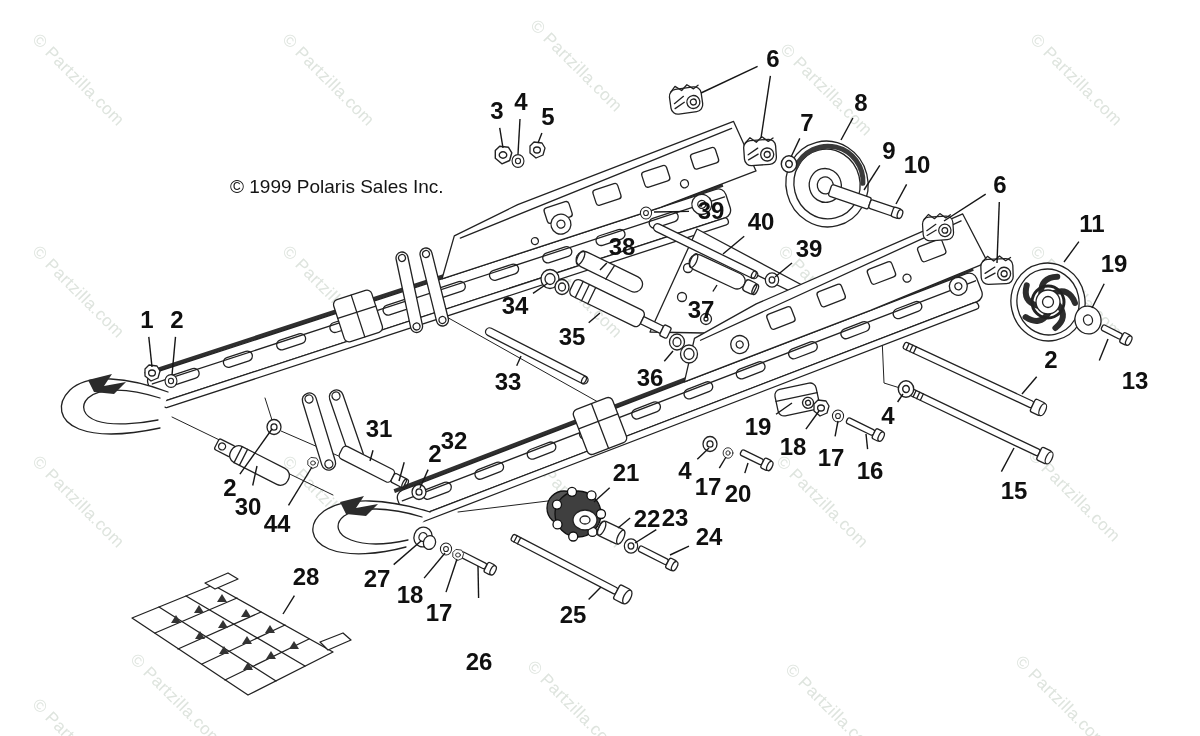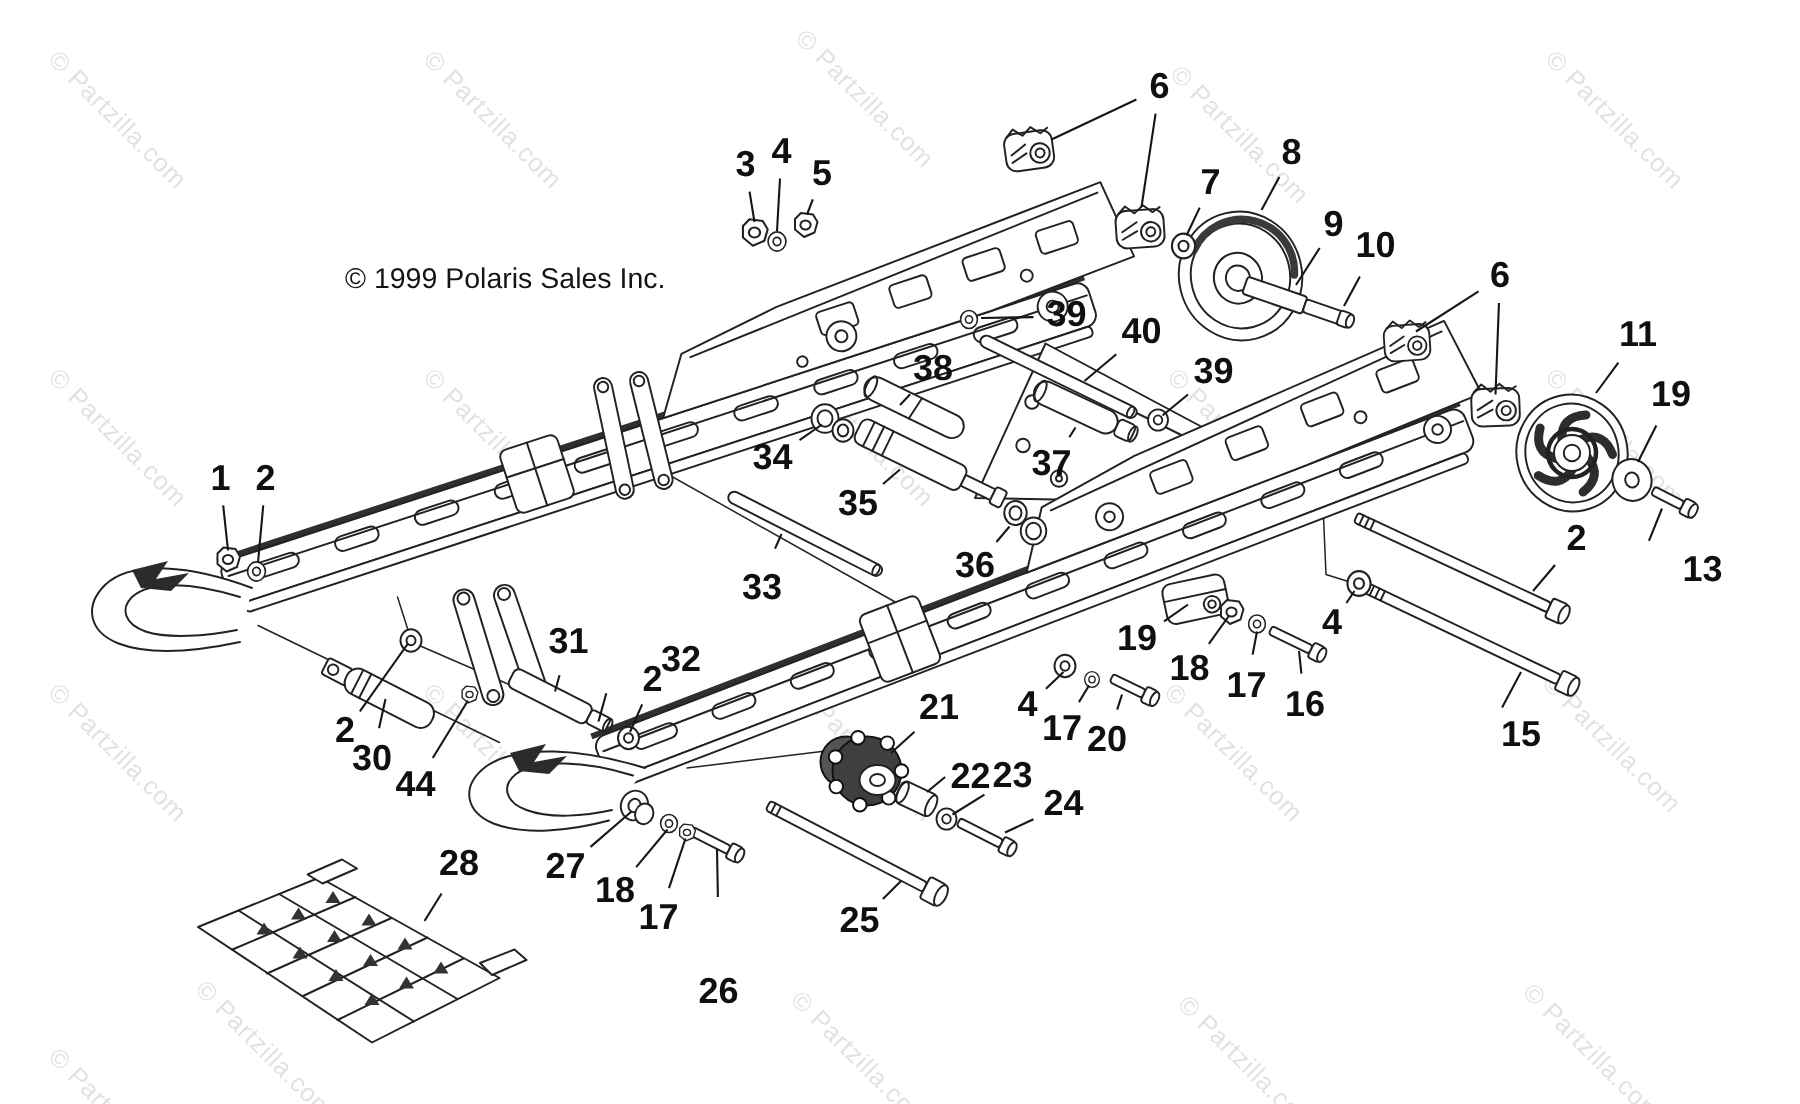--- a/index.html
+++ b/index.html
@@ -494,21 +494,21 @@
       <div class="callout" style="left: 439px; top: 613px;">17</div>
       <div class="callout" style="left: 410px; top: 595px;">18</div>
       <div class="callout" style="left: 377px; top: 579px;">27</div>
       <div class="callout" style="left: 306px; top: 577px;">28</div>
       <div class="callout" style="left: 277px; top: 524px;">44</div>
       <div class="callout" style="left: 248px; top: 507px;">30</div>
       <div class="callout" style="left: 379px; top: 429px;">31</div>
       <div class="callout" style="left: 410px; top: 441px; margin-left: 44px;">32</div>
       <div class="callout" style="left: 230px; top: 488px;">2</div>
       <div class="callout" style="left: 435px; top: 454px;">2</div>
-      <div class="callout" style="left: 508px; top: 393px;">33</div>
+      <div class="callout" style="left: 508px; top: 382px;">33</div>
       <div class="callout" style="left: 515px; top: 306px;">34</div>
       <div class="callout" style="left: 572px; top: 337px;">35</div>
       <div class="callout" style="left: 650px; top: 378px;">36</div>
       <div class="callout" style="left: 701px; top: 310px;">37</div>
       <div class="callout" style="left: 622px; top: 247px;">38</div>
       <div class="callout" style="left: 711px; top: 211px;">39</div>
       <div class="callout" style="left: 761px; top: 222px;">40</div>
       <div class="callout" style="left: 809px; top: 249px;">39</div>
     </div>
 </div>

